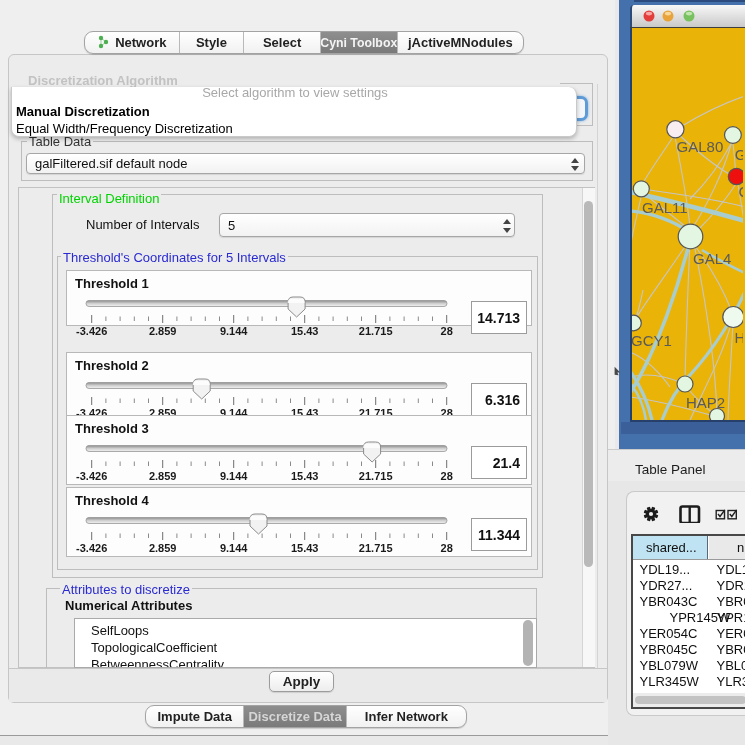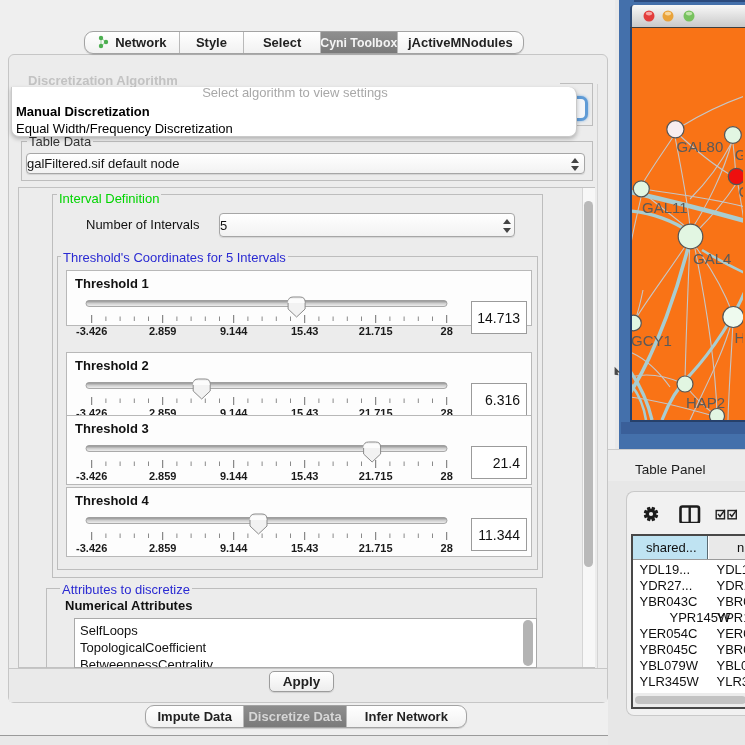--- a/index.html
+++ b/index.html
@@ -20,50 +20,50 @@
   font-size:13px; font-weight:600; color:#222; border-right:1px solid #b9b9b9; white-space:nowrap; overflow:hidden; }
 .seg .it:last-child { border-right:none; }
 .seg .sel { background:linear-gradient(#8e8e8e,#7a7a7a); color:#f4f4f4; }
 
 #outerpanel { left:8px; top:54px; width:600px; height:649px; background:#ececec;
   border:1px solid #c6c6c6; border-radius:6px; }
 .grpbox { position:absolute; border:1px solid #bdbdbd; }
 .grplab { position:absolute; font-size:13px; background:#ececec; padding:0 2px; }
 .combo { position:absolute; border:1px solid #a6a6a6; border-radius:4px;
   background:linear-gradient(#ffffff,#f2f2f2); font-size:13px; color:#111;
-  display:flex; align-items:center; 
+  display:flex; align-items:center; padding-left:8px;
   box-shadow:0 1px 1px rgba(0,0,0,0.1); }
 .updown { position:absolute; width:12px; }
 
 #popup { left:11px; top:87px; width:566px; height:50px; background:#ffffff;
   border:1px solid #c9c9c9; border-top:none; border-radius:0 8px 8px 8px;
   box-shadow:0 2px 4px rgba(0,0,0,0.25); z-index:30; }
 
 .thpanel { position:absolute; left:66px; width:466px; background:#fdfdfd;
   border:1px solid #b8b8b8; }
 .thpanel .lab { position:absolute; left:8px; top:5px; font-size:13px; font-weight:bold; color:#111; }
 .valbox { position:absolute; left:404px; top:30px; width:56px; height:33px;
   background:#ffffff; border:1px solid #9b9b9b; font-size:14px; color:#111;
-  display:flex; align-items:center; justify-content:flex-end; padding-right:6px; }
+  display:flex; align-items:center; justify-content:flex-end; padding-right:6px;font-weight:bold; }
 
 #attrlist { left:74px; top:618px; width:463px; height:50px; background:#ffffff;
   border:1px solid #a9a9a9; overflow:hidden; font-size:13px; color:#111; }
 #attrlist { padding-top:3px; }
-#attrlist div { padding-left:5px; height:17px; line-height:17px; }
+#attrlist div { padding-left:16px; height:17px; line-height:17px; }
 
 .btn { position:absolute; border:1px solid #9c9c9c; border-radius:5px;
   background:linear-gradient(#ffffff,#ededed); font-size:13.5px; font-weight:600;
   color:#222; display:flex; align-items:center; justify-content:center;
   box-shadow:0 1px 1px rgba(0,0,0,0.12); }
 
 #bluezone { left:619px; top:0; width:126px; height:449px; background:#4470ab; }
 #nettitle { left:630px; top:5px; width:115px; height:23px; border-bottom:1.4px solid #3e3e3e;
   background:linear-gradient(#f8f8f8,#c9c9c9); border-radius:4px 0 0 0;
   border-left:2px solid #2c4a77; }
-#netcanvas { left:630px; top:27px; width:115px; height:393px; background:#f97316;
+#netcanvas { left:630px; top:27px; width:115px; height:393px; background:#eab308;
   border-left:2px solid #23406e; }
 #tablebar { left:608px; top:449px; width:137px; height:32px; background:#ececec;
   border-top:1px solid #cccccc; }
 #tablebar .t { position:absolute; left:27px; top:12px; font-size:13.5px; color:#1c1c1c; }
 #tablepanel { left:626px; top:491px; width:119px; height:225px; background:#f1f1f1;
   border:1px solid #c9c9c9; border-radius:8px 0 0 8px; border-right:none; }
 .cell { position:absolute; font-size:13px; color:#101010; }
 </style>
 </head>
 <body>

